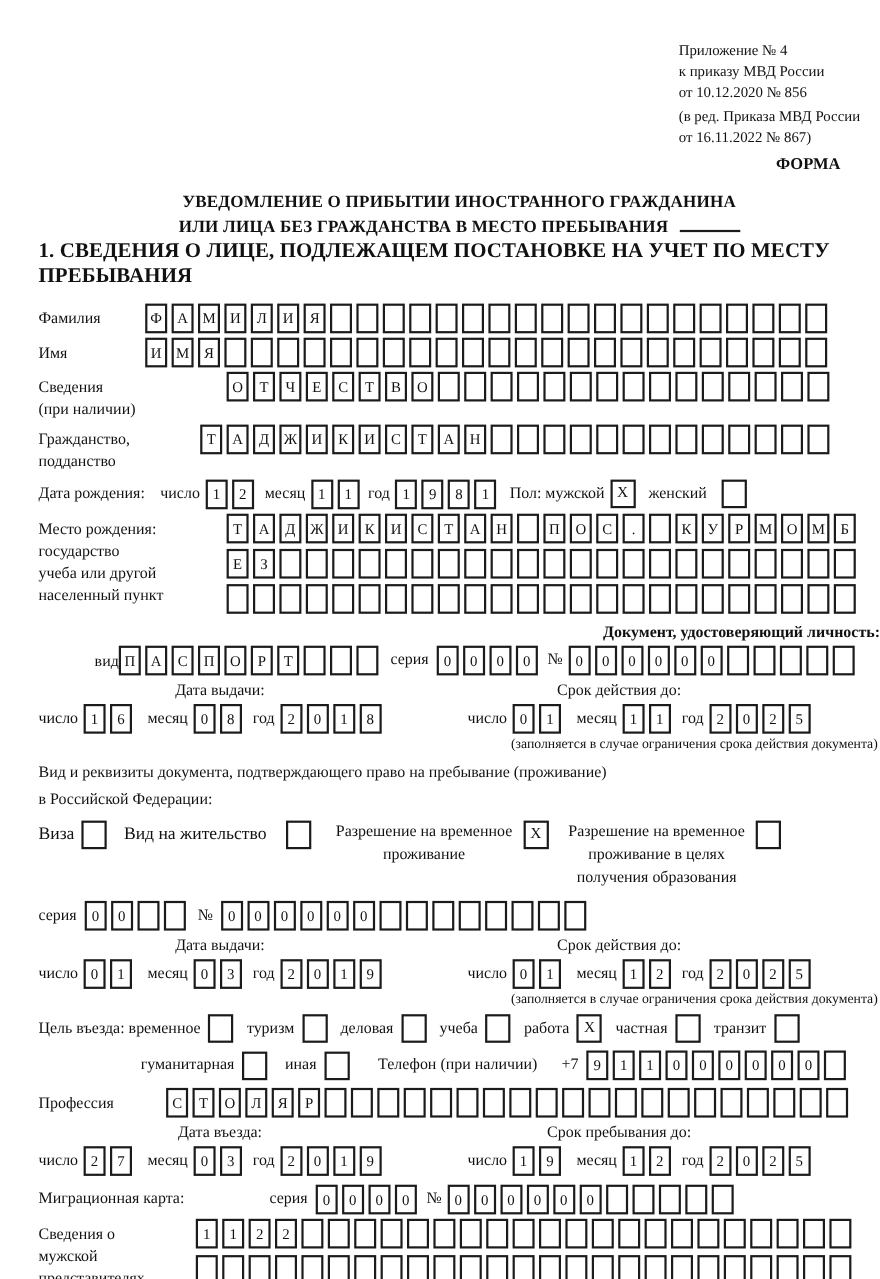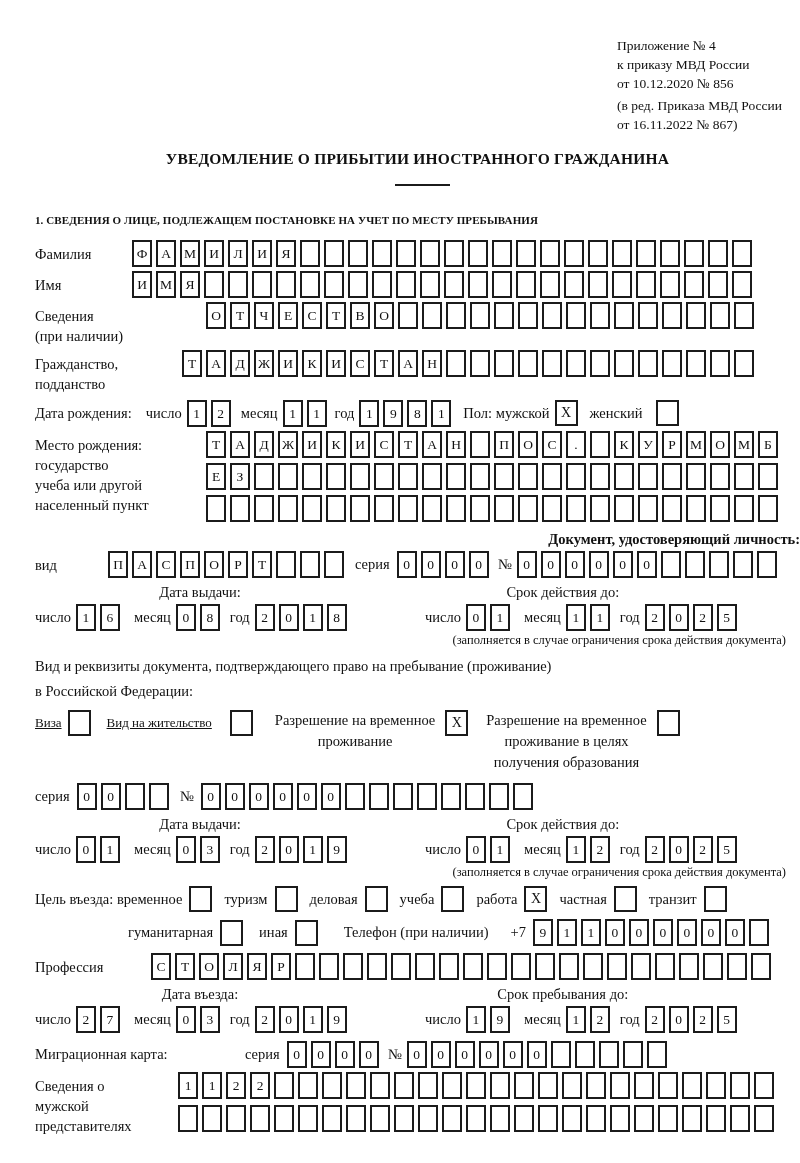--- a/index.html
+++ b/index.html
@@ -5,68 +5,69 @@
   html,body{margin:0;padding:0;background:#fff;}
   body{width:800px;height:1163px;overflow:hidden;font-family:"Liberation Serif","DejaVu Serif",serif;color:#111;}
   .page{padding:36px 0 0 35px;width:765px;}
   
   .annex{margin-left:582px;font-size:13.5px;line-height:19px;}
   .annex .gap{height:3px;}
   .forma{font-weight:bold;font-size:15px;text-align:right;padding-right:36px;margin-top:8px;}
   
   .title{font-weight:bold;font-size:15.5px;line-height:22px;text-align:center;margin-top:14px;letter-spacing:.2px;}
   .title .uline{display:inline-block;width:55px;border-bottom:2px solid #1b1b1b;height:14px;margin-left:10px;}
-  .sect{font-weight:bold;font-size:11px;margin-top:22px;margin-bottom:14px;letter-spacing:.1px;}
+  .sect{font-weight:bold;font-size:19px;margin-bottom:14px;letter-spacing:.1px;}
   
   .frow{display:flex;align-items:flex-start;margin-bottom:4px;}
   .flabel{font-size:14.5px;line-height:20px;flex-shrink:0;padding-top:4px;}
   .cells{display:flex;flex-wrap:nowrap;}
   .cell{display:inline-block;box-sizing:border-box;width:20px;height:27px;border:2px solid #1b1b1b;margin-right:4px;text-align:center;font-size:13.5px;line-height:23px;background:#fff;}
   .chk{display:inline-block;box-sizing:border-box;width:23px;height:26px;border:2px solid #1b1b1b;text-align:center;font-size:14px;line-height:22px;background:#fff;flex-shrink:0;}
-  .w97{width:97px;} .w171{width:171px;} .w147{width:147px;} .w73{width:73px;} .w116{width:116px;} .w143{width:143px;}
+  .w97{width:97px;} .w171{width:171px;} .w147{width:147px;} .w73{width:73px;text-align:right;} .w116{width:116px;} .w143{width:143px;}
   .mrow{margin-bottom:6px;}
   .inword{font-size:14.5px;line-height:27px;margin:0 7px;flex-shrink:0;}
   .stackcol>div{margin-bottom:5px;}
   
   .dwrap{display:flex;margin-top:6px;margin-bottom:2px;}
   .dgrp{display:flex;flex-direction:column;}
   .dgrp.left{width:390px;flex-shrink:0;}
   .dhead{font-size:14.5px;margin-bottom:3px;}
   .dhead.cl{text-align:center;padding-right:60px;}
   .dhead.cr{text-align:center;padding-right:40px;}
   .dline{display:flex;align-items:flex-start;}
   .dword{font-size:14.5px;line-height:27px;margin-right:5px;}
-  .note{font-size:12.5px;text-align:right;padding-right:14px;margin-top:2px;margin-bottom:6px;}
+  .note{font-size:12.5px;text-align:right;padding-right:2px;margin-top:2px;margin-bottom:6px;}
   .ptext{font-size:14.5px;line-height:25px;}
   
   .optrow{display:flex;align-items:flex-start;margin-top:6px;margin-bottom:10px;}
   .optpair{display:flex;align-items:flex-start;}
-  .optlabel{font-size:13px;line-height:26px;margin-right:10px;text-decoration:underline;}
+  .optlabel{font-size:16px;line-height:26px;margin-right:10px;}
   .optstack{font-size:14.5px;line-height:21px;text-align:center;margin-right:10px;}
   .purp{display:flex;align-items:center;margin-bottom:7px;}
   .purp .t{font-size:14.5px;margin-right:7px;}
   .purp .chk{margin-right:12px;}
 </style>
 </head>
 <body>
 
 <div class="page">
 
   <div class="annex">
     <div>Приложение № 4</div>
     <div>к приказу МВД России</div>
     <div>от 10.12.2020 № 856</div>
     <div class="gap"></div>
     <div>(в ред. Приказа МВД России</div>
     <div>от 16.11.2022 № 867)</div>
   </div>
+  <div class="forma">ФОРМА</div>
 
   <div class="title">
     <div>УВЕДОМЛЕНИЕ О ПРИБЫТИИ ИНОСТРАННОГО ГРАЖДАНИНА</div>
-    <div><span class="uline"></span></div>
+    <div><span>ИЛИ ЛИЦА БЕЗ ГРАЖДАНСТВА В МЕСТО ПРЕБЫВАНИЯ</span><span class="uline"></span></div>
   </div>
 
   <div class="sect">1. СВЕДЕНИЯ О ЛИЦЕ, ПОДЛЕЖАЩЕМ ПОСТАНОВКЕ НА УЧЕТ ПО МЕСТУ ПРЕБЫВАНИЯ</div>
 
   <div class="frow">
     <div class="flabel w97">Фамилия</div>
     <div class="cells">
         <span class="cell">Ф</span>
         <span class="cell">А</span>
         <span class="cell">М</span>

